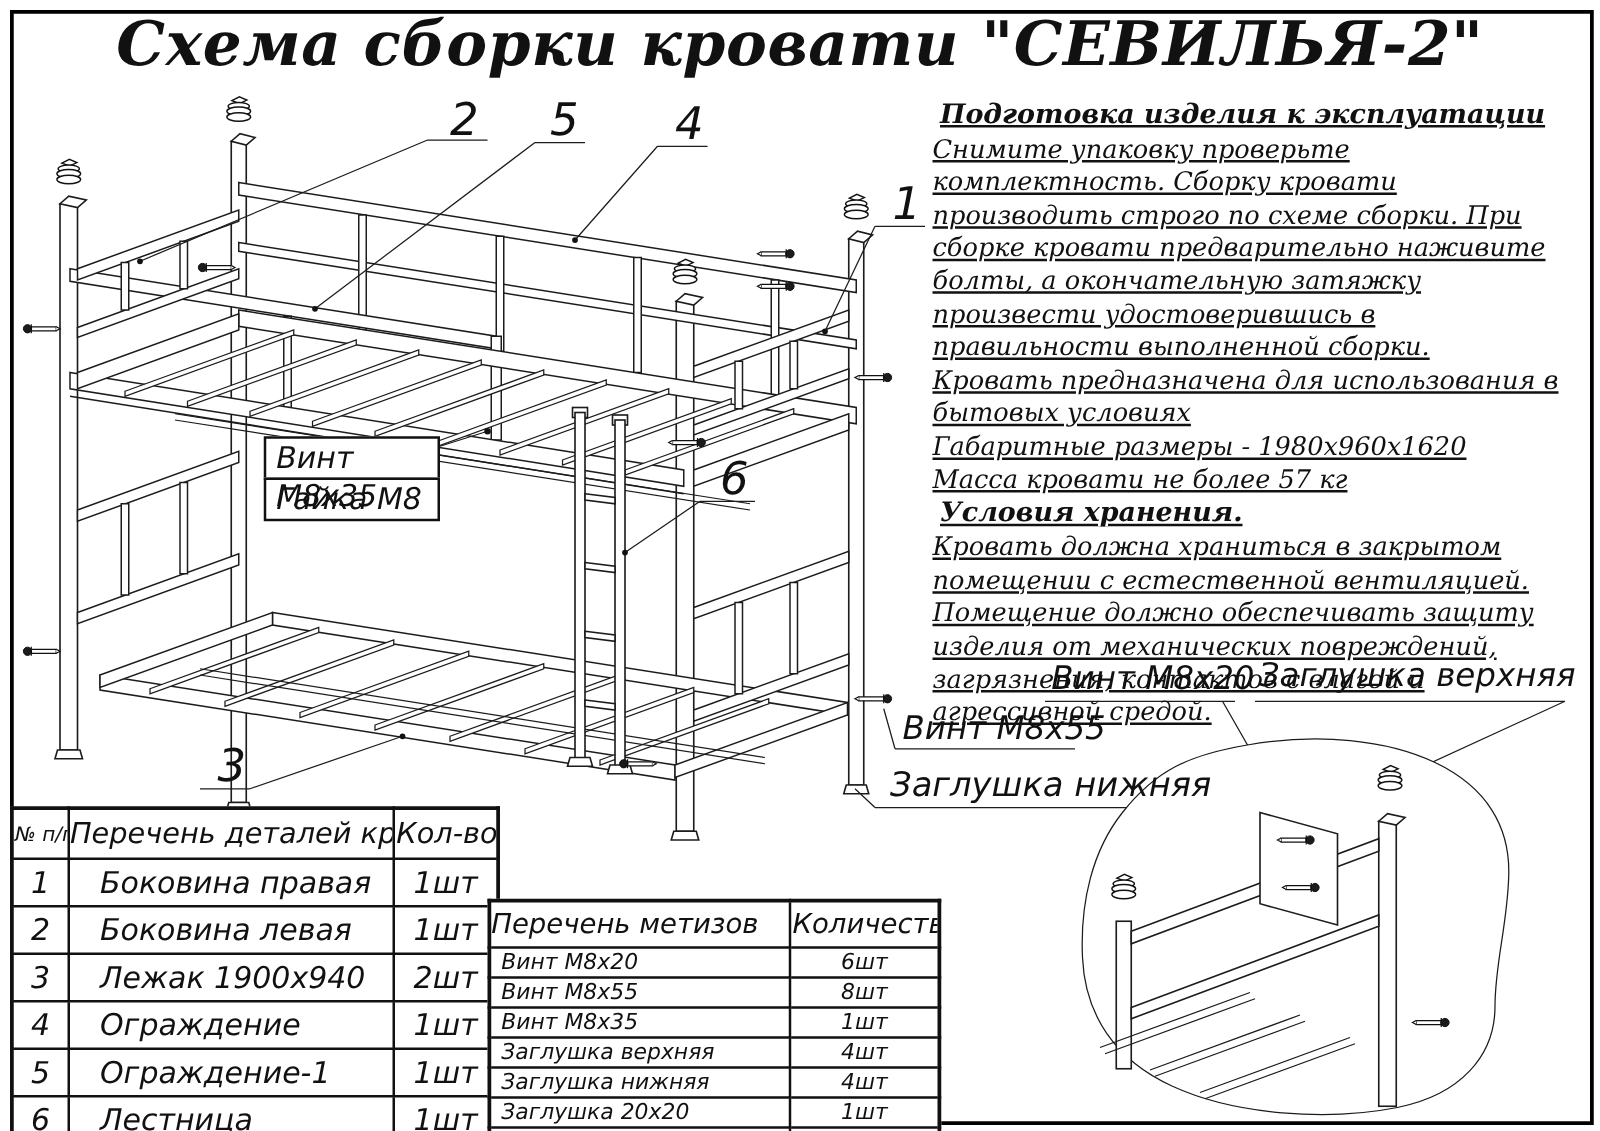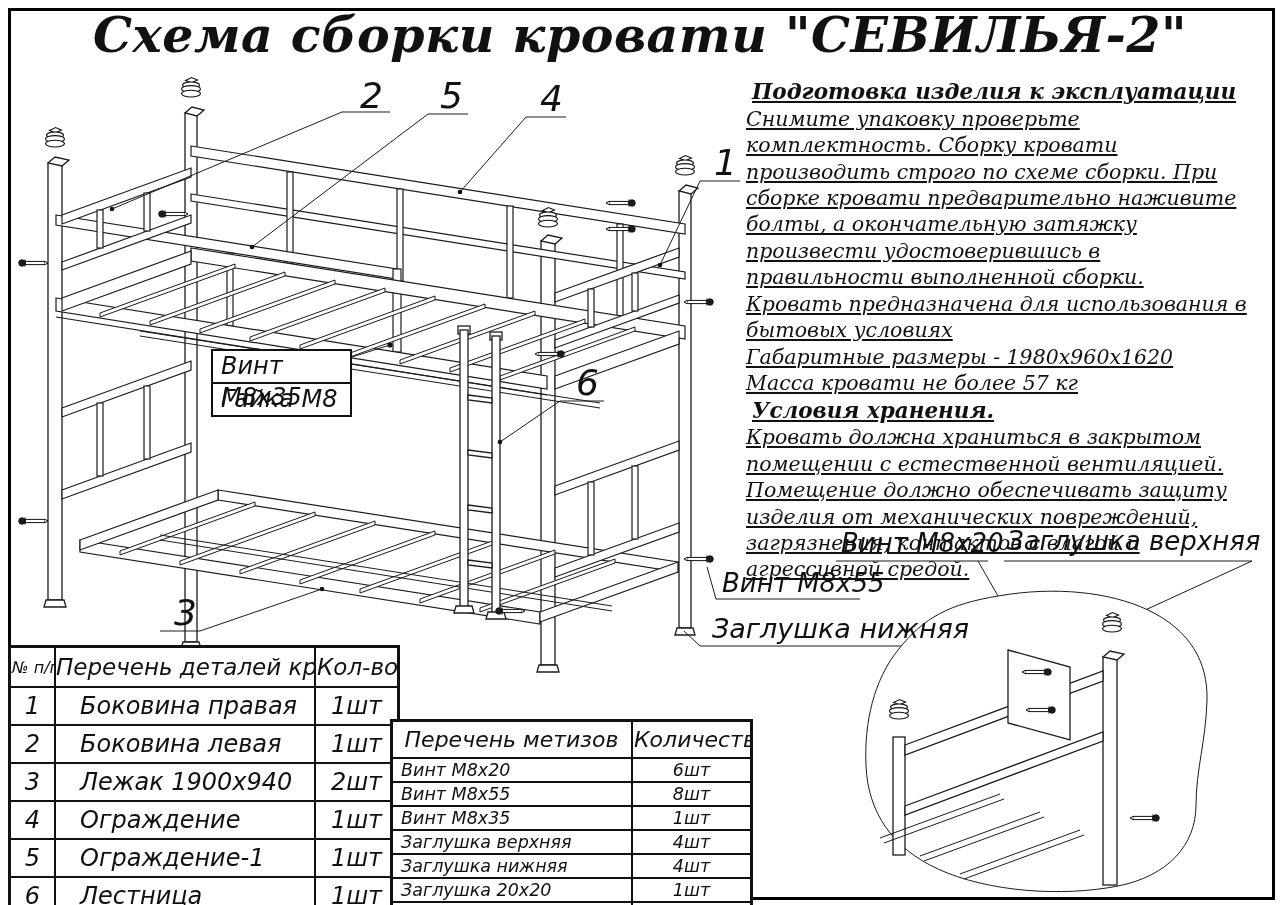--- a/index.html
+++ b/index.html
@@ -31,21 +31,21 @@
   #parts th.c1{font-size:16px;}
   #parts td{height:34px;font-size:24px;}
   #parts .c1{width:41px;text-align:center;}
   #parts .c2{width:257px;text-align:left;padding-left:24px;}
   #parts .c3{width:79px;text-align:center;}
   #hw{left:390px;top:719px;width:352px;border:3px solid #111;}
   #hw th{height:33px;font-size:22px;}
   #hw td{height:19px;font-size:17.5px;}
   #hw .c1{width:237px;text-align:left;padding-left:8px;}
   #hw .c2{width:115px;text-align:center;}
-  #hw th.c1{text-align:center;padding-left:0;}
+  #hw th.c1{padding-left:0;}
 </style>
 </head>
 <body>
 
 <div class="page">
   <div class="frame"></div>
 
   <div class="title">Схема сборки кровати "СЕВИЛЬЯ-2"</div>
 
   <svg class="drawing" width="1280" height="905" viewBox="0 0 1280 905">

